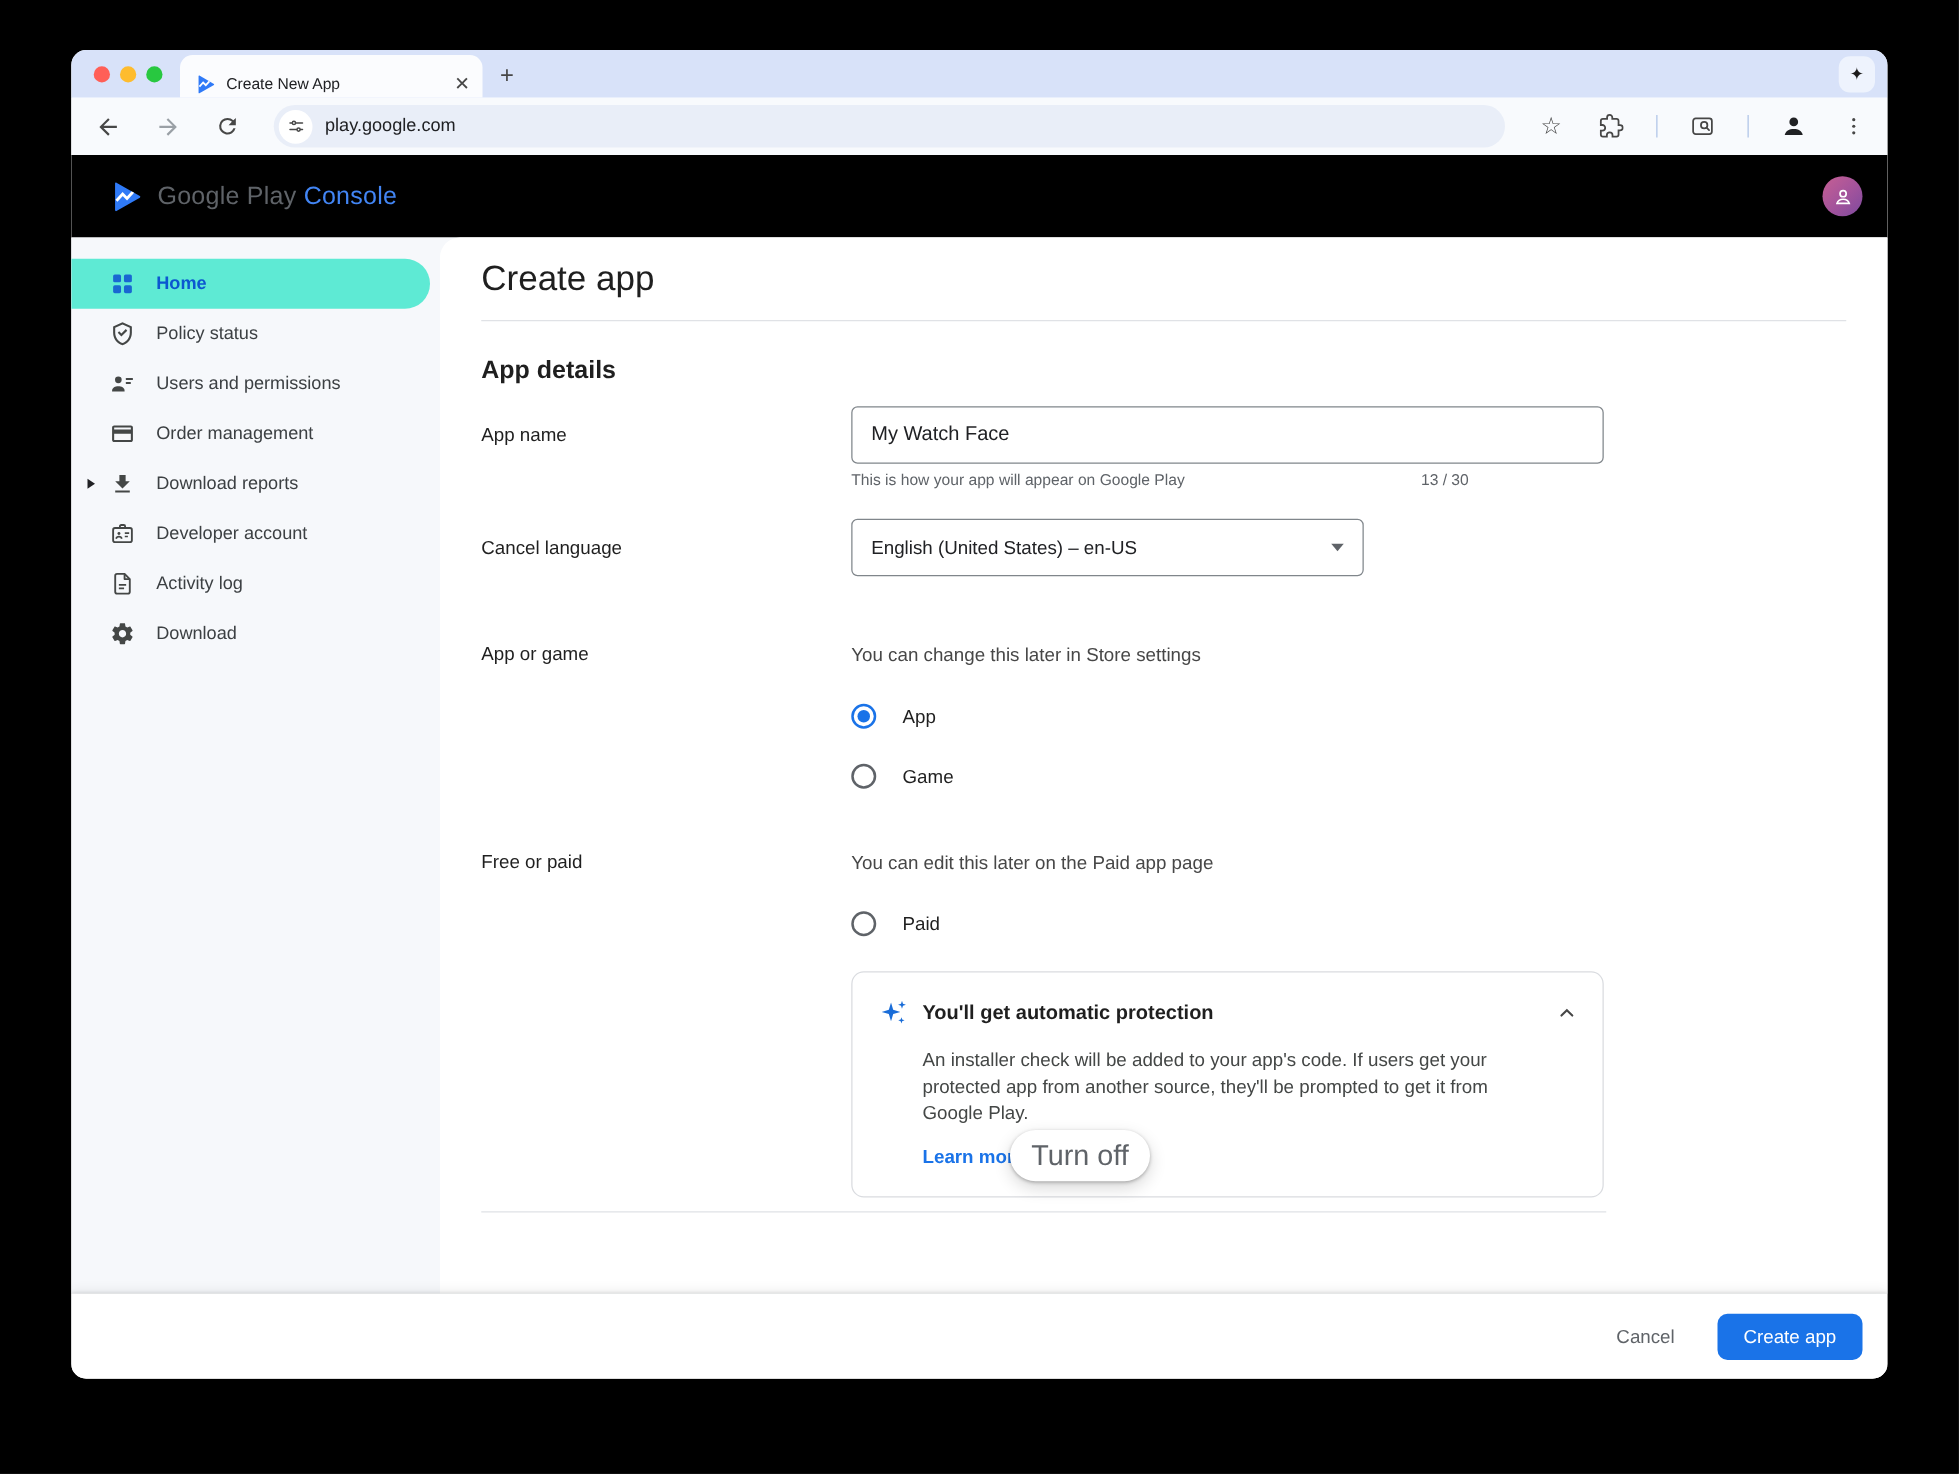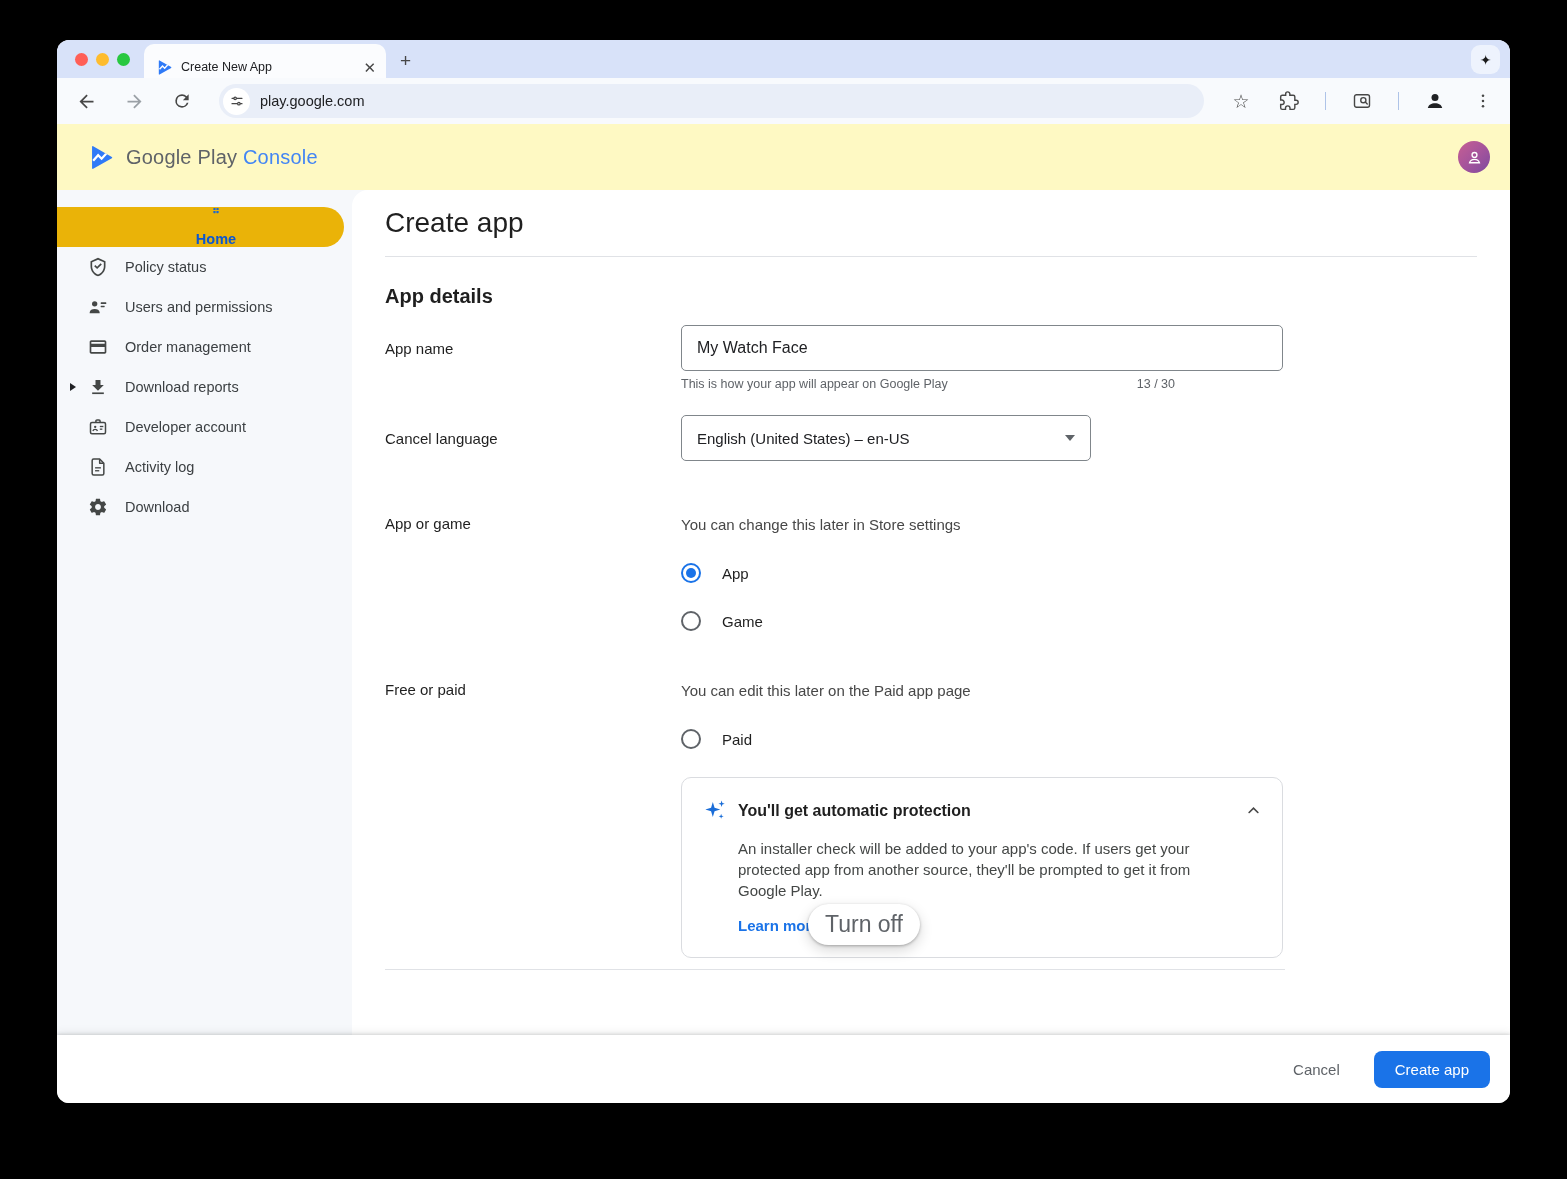--- a/index.html
+++ b/index.html
@@ -19,32 +19,32 @@
 
   .toolbar{ height:46px; background:#f8fafd; display:flex; align-items:center; padding:0 10px 0 12px; gap:14px; flex:0 0 auto; }
   .tool-ic{ width:34px; height:34px; display:flex; align-items:center; justify-content:center; border-radius:50%; flex:0 0 auto; }
   .urlbar{ flex:1; height:34px; background:#e9eef8; border-radius:17px; display:flex; align-items:center; gap:10px; padding:0 14px 0 4px; margin:0 6px; }
   .site-chip{ width:27px; height:27px; background:#fff; border-radius:50%; display:flex; align-items:center; justify-content:center; }
   .url-text{ font-size:14.5px; color:#202124; }
   .tb-divider{ width:1px; height:18px; background:#aec3e8; margin:0 5px; }
   .star-glyph{ font-size:19px; color:#474747; line-height:1; }
 
   
-  .console-header{ height:66px; background:#fef9c3; display:flex; align-items:center; justify-content:space-between; padding:0 20px 0 31px; flex:0 0 auto; }
+  .console-header{ height:66px; background:#000000; display:flex; align-items:center; justify-content:space-between; padding:0 20px 0 31px; flex:0 0 auto; }
   .logo{ display:flex; align-items:center; gap:11px; }
   .logo-text{ font-size:20px; letter-spacing:.2px; }
   .logo-text .g1{ color:#5f6368; } .logo-text .g2{ color:#4285f4; }
   .avatar{ width:32px; height:32px; border-radius:50%; background:linear-gradient(135deg,#c75f93 0%,#a2539c 55%,#7d4a9e 100%); display:flex; align-items:center; justify-content:center; }
 
   
   .console-body{ flex:1; display:flex; background:#f6f8fb; min-height:0; }
   .sidebar{ width:295px; flex:0 0 auto; padding-top:17px; }
   .nav-item{ height:40px; display:flex; align-items:center; gap:17px; padding-left:31px; position:relative; margin-right:8px; border-radius:0 20px 20px 0; cursor:default; }
   .nav-item .lbl{ font-size:14.5px; color:#3c4043; }
-  .nav-item.active{ background:#eab308;flex-direction:column; }
+  .nav-item.active{ background:#5eead4; }
   .nav-item.active .lbl{ color:#0b57d0; font-weight:bold; }
   .expander{ position:absolute; left:13px; width:0; height:0; border-left:6px solid #202124; border-top:4.5px solid transparent; border-bottom:4.5px solid transparent; }
 
   .content{ flex:1; background:#fff; border-top-left-radius:16px; padding:0 33px; overflow:hidden; position:relative; }
   .page-title{ margin-top:16px; font-size:28px; line-height:34px; font-weight:500; color:#1f1f1f; }
   .divider{ height:1px; background:#e0e2e6; margin-top:16px; }
   .section-title{ margin-top:26px; font-size:20px; line-height:26px; font-weight:bold; color:#1f1f1f; }
 
   .row{ display:flex; }
   .label-col{ width:296px; flex:0 0 auto; font-size:15px; color:#1f1f1f; }

